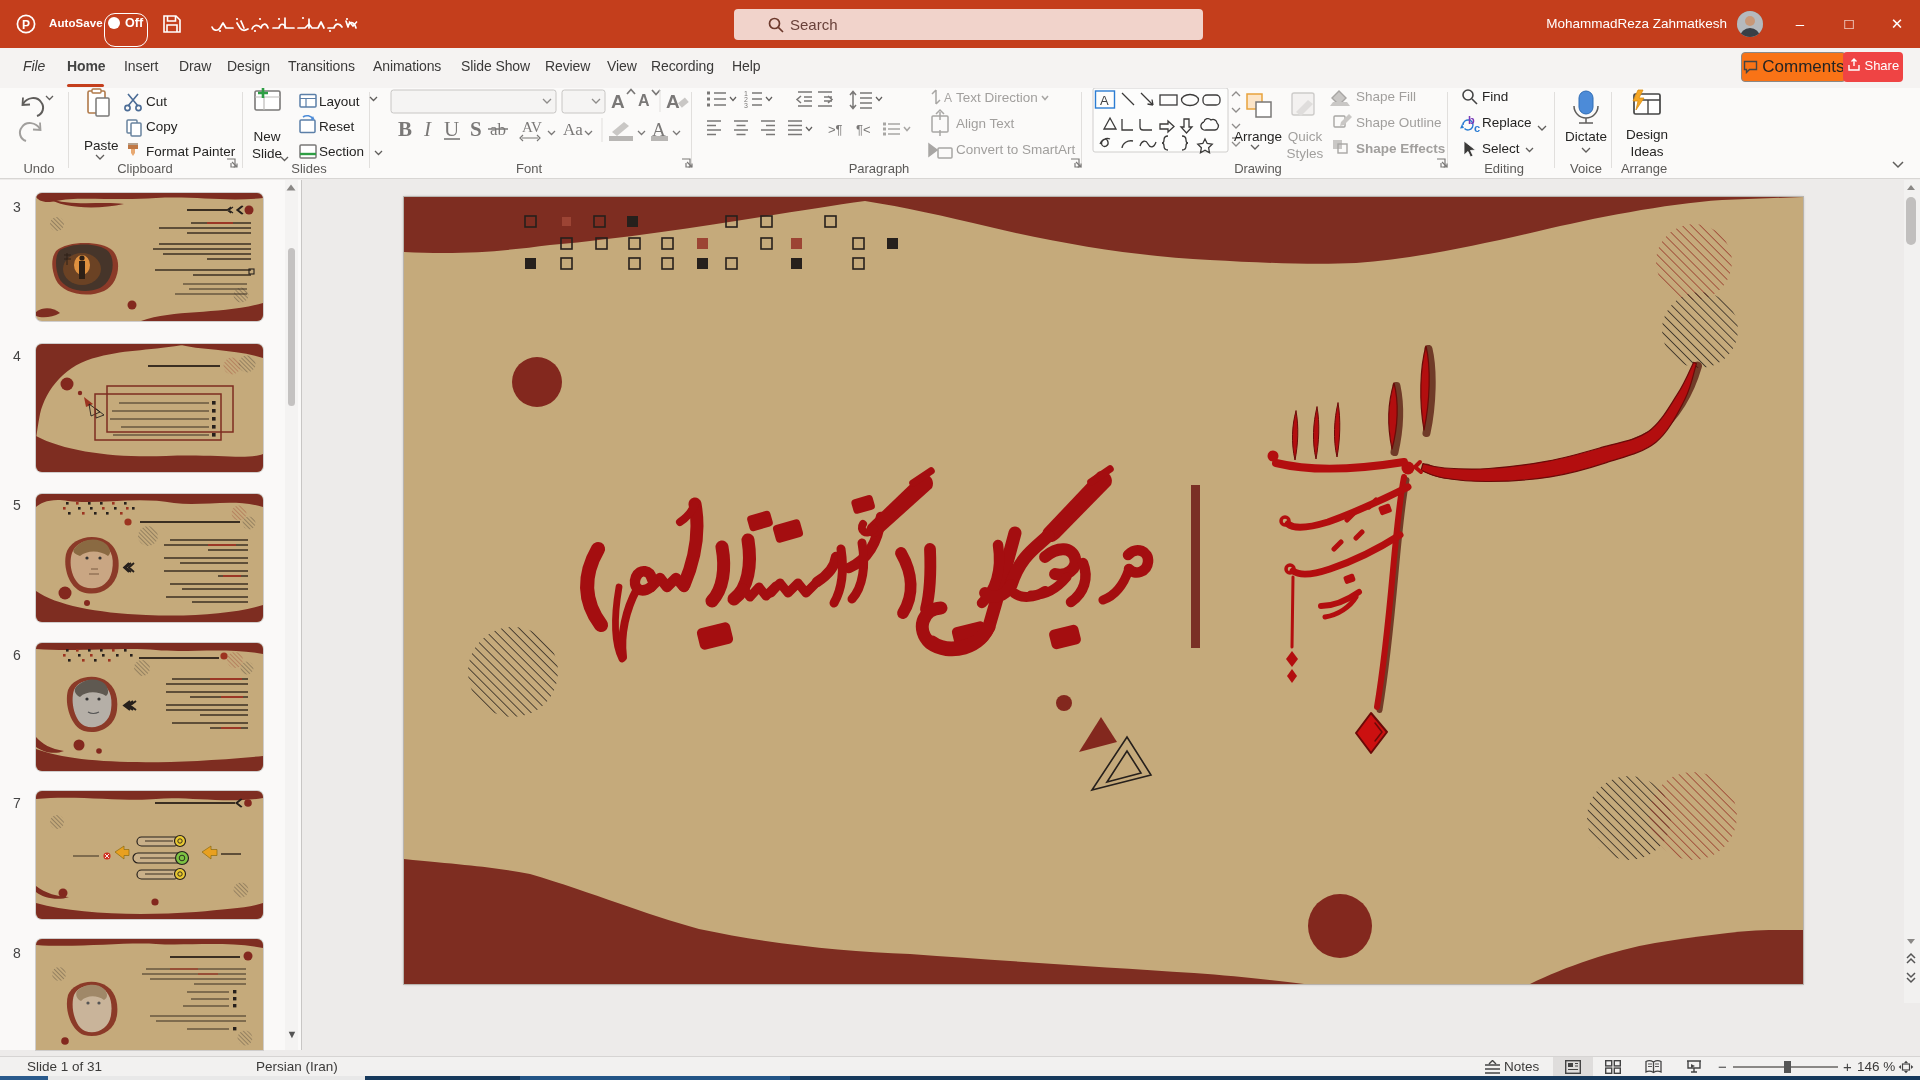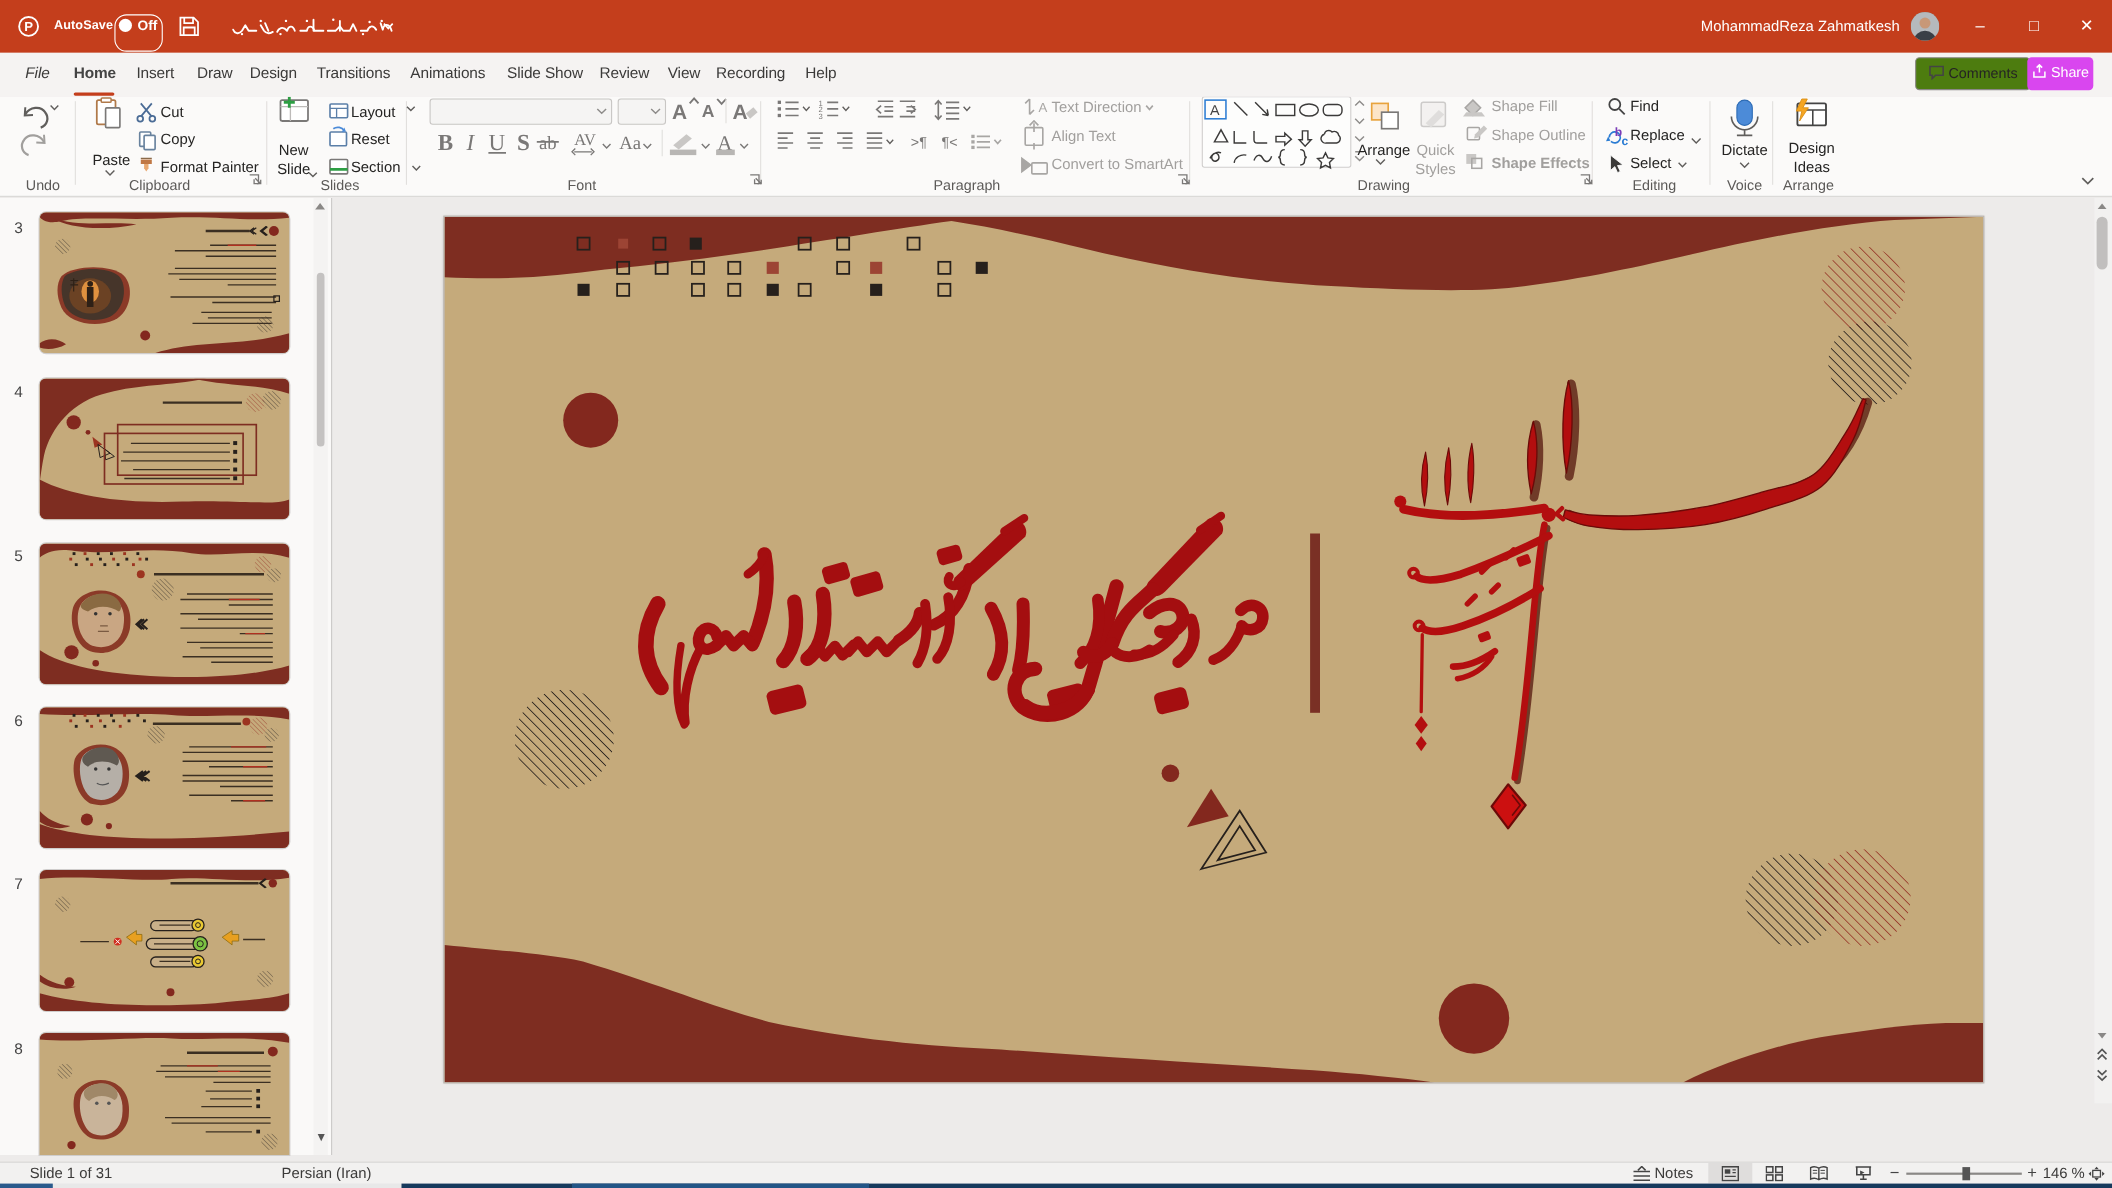--- a/index.html
+++ b/index.html
@@ -15,22 +15,22 @@
 #searchbox{position:absolute;left:734px;top:9px;width:469px;height:31px;background:#F1D3CB;border-radius:4px;}
 #searchbox .stext{position:absolute;left:56px;top:7px;font-size:15px;color:#69413a;}
 #username{position:absolute;right:193px;top:16px;font-size:13.5px;color:#fff;}
 #avatar{position:absolute;left:1737px;top:11px;width:26px;height:26px;border-radius:50%;background:#8a6a56;overflow:hidden;}
 .wctl{position:absolute;top:0;width:46px;height:48px;color:#fff;font-size:15px;text-align:center;line-height:48px;}
 
 #tabrow{position:absolute;left:0;top:48px;width:1920px;height:40px;background:#F5F3F2;}
 .tab{position:absolute;top:10px;font-size:14px;color:#3b3a39;letter-spacing:-0.1px;}
 #hometab{font-weight:700;color:#444;}
 #homeline{position:absolute;left:67px;top:84px;width:37px;height:3px;background:#C43E1C;border-radius:2px;}
-#commentsbtn{position:absolute;left:1741px;top:52px;width:105px;height:30px;border:1px solid #8a8886;border-radius:4px;background:#4d7c0f;font-size:13px;color:#252423;line-height:28px;text-align:center;white-space:nowrap;}
-#sharebtn{position:absolute;left:1843px;top:52px;width:60px;height:30px;border-radius:4px;background:#d946ef;font-size:13px;color:#fff;line-height:28px;text-align:center;white-space:nowrap;}
+#commentsbtn{position:absolute;left:1741px;top:52px;width:105px;height:30px;border:1px solid #8a8886;border-radius:4px;background:#f97316;font-size:17px;color:#252423;line-height:28px;text-align:center;white-space:nowrap;}
+#sharebtn{position:absolute;left:1843px;top:52px;width:60px;height:30px;border-radius:4px;background:#ef4444;font-size:13px;color:#fff;line-height:28px;text-align:center;white-space:nowrap;}
 
 #ribbon{position:absolute;left:0;top:88px;width:1920px;height:91px;background:#FBFAF9;border-bottom:1px solid #D8D6D4;}
 .grouplabel{position:absolute;top:73px;font-size:13px;color:#5c5a58;width:200px;margin-left:-100px;text-align:center;}
 .gsep{position:absolute;top:4px;width:1px;height:76px;background:#E1DFDD;}
 .biglabel{font-size:13.5px;color:#252423;text-align:center;line-height:17px;}
 .smalllabel{font-size:13.5px;color:#252423;}
 .graylabel{font-size:13.5px;color:#a19f9d;}
 
 #leftpanel{position:absolute;left:0;top:180px;width:302px;height:870px;background:#FAF9F8;border-right:1px solid #C8C6C5;}
 .thumbnum{position:absolute;font-size:14px;color:#444;}
@@ -86,20 +86,27 @@
           <circle cx="71" cy="6" r="1.1"></circle>
           <circle cx="52" cy="6" r="1.1"></circle>
           <circle cx="47" cy="18" r="1.1"></circle>
           <circle cx="29" cy="6" r="1.1"></circle>
           <circle cx="12" cy="18" r="1.1"></circle>
 </g>
 </svg>
 <svg class="abs" style="left:348px;top:20px" width="10" height="8" viewBox="0 0 10 8">
         <path d="M1,1.5 L5,6 L9,1.5" fill="none" stroke="#fff" stroke-width="1.5"></path>
       </svg>
+  <div id="searchbox">
+    <svg class="abs" style="left:33px;top:7px" width="18" height="18" viewBox="0 0 18 18">
+          <circle cx="7.5" cy="7.5" r="5" fill="none" stroke="#6d3a2d" stroke-width="1.7"></circle>
+          <path d="M11.3 11.3L16 16" stroke="#6d3a2d" stroke-width="1.7"></path>
+        </svg>
+    <div class="stext">Search</div>
+  </div>
   <div id="username">MohammadReza Zahmatkesh</div>
   <div id="avatar"><svg width="26" height="26" viewBox="0 0 26 26">
           <rect width="26" height="26" fill="#b5b9bd"></rect>
           <circle cx="13" cy="10" r="5" fill="#c89878"></circle>
           <path d="M3,26 a10,9 0 0 1 20,0 z" fill="#3a3f46"></path>
         </svg></div>
   <div class="wctl" style="left:1777px;">–</div>
   <div class="wctl" style="left:1826px;">□</div>
   <div class="wctl" style="left:1874px;">✕</div>
 </div>

